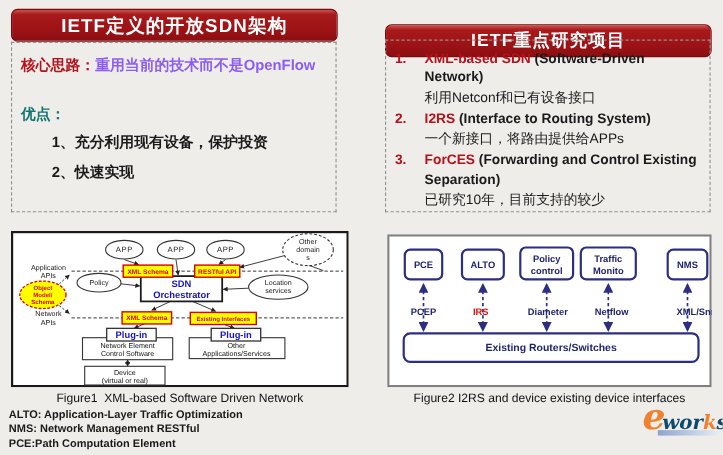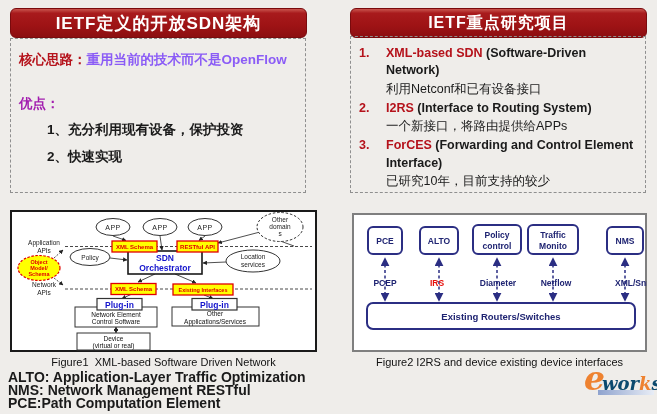--- a/index.html
+++ b/index.html
@@ -11,32 +11,32 @@
   
   .hdr{
     position:absolute;height:28px;border-radius:6px;
     background:linear-gradient(180deg,#c9554e 0%,#a81a1c 15%,#9e1315 60%,#8c0e11 100%);
     border:1px solid #7a0a0d;
     color:#ffffff;font-weight:bold;font-size:17px;
     display:flex;align-items:center;justify-content:center;
     letter-spacing:1px;
   }
   .hdr-left{left:10px;top:8px;width:295px;}
-  .hdr-right{left:350px;top:8px;width:295px;font-size:16px;}
+  .hdr-right{left:350px;top:22px;width:295px;font-size:16px;}
   
   .panel{
     position:absolute;border:1px dashed #8f8f8f;background:transparent;
     box-sizing:border-box;
   }
   .panel-left{left:10px;top:38px;width:296px;height:155px;padding:12px 8px 0 8px;}
   .panel-right{left:350px;top:36px;width:296px;height:157px;padding:8px 4px 0 8px;}
   .lp-row{display:flex;font-size:13.5px;font-weight:bold;margin-bottom:7px;white-space:nowrap;}
   .lp-label{color:#b5121b;flex:0 0 auto;}
   .lp-text{color:#8b5cf6;}
-  .lp-adv-label{color:#a21caf;font-size:13.5px;font-weight:bold;margin-top:26px;margin-bottom:8px;}
+  .lp-adv-label{color:#0f766e;font-size:13.5px;font-weight:bold;margin-top:26px;margin-bottom:8px;}
   .lp-adv{color:#1a1a1a;font-size:13.5px;font-weight:bold;margin-left:28px;margin-bottom:9px;}
   
   .rp-item{display:grid;grid-template-columns:27px 1fr;font-size:12.5px;line-height:1.38;}
   .rp-num{color:#b5121b;font-weight:bold;}
   .rp-head{color:#1a1a1a;font-weight:bold;}
   .rp-term{color:#b5121b;font-weight:bold;}
   .rp-sub{grid-column:2;color:#1a1a1a;font-weight:normal;margin:1px 0 2px 0;}
   
   .fig1{position:absolute;left:10px;top:210px;width:307px;height:142px;}
   .fig2{position:absolute;left:352px;top:213px;width:295px;height:139px;}
@@ -52,21 +52,21 @@
   .t-apis{font-size:6.5px;fill:#222;}
   .t-yellow{font-size:6px;font-weight:bold;fill:#e00000;}
   .t-yellow-sm{font-size:5.5px;font-weight:bold;fill:#e00000;}
   .t-blue{font-size:8.5px;font-weight:bold;fill:#1414cc;}
   .t-box{font-size:6.5px;fill:#111;}
   .t2-box{font-size:8.5px;font-weight:bold;fill:#1f2472;}
   .t2-proto{font-size:8.5px;font-weight:bold;fill:#1f2472;}
   .t2-irs{fill:#e8100c;}
   .t2-big{font-size:9.5px;font-weight:bold;fill:#1f2472;}
   
-  .footnotes{position:absolute;left:8px;top:371px;font-size:14px;font-weight:bold;color:#1a1a1a;line-height:13px;}
+  .footnotes{position:absolute;left:8px;top:371px;font-size:10px;font-weight:bold;color:#1a1a1a;line-height:13px;}
   
   .logo{position:absolute;left:584px;top:364px;width:72px;height:48px;}
   .logo-text{display:flex;align-items:baseline;}
   .logo-e{font-family:"DejaVu Serif","Liberation Serif",serif;font-style:italic;font-weight:bold;
           font-size:33px;color:#ee8230;line-height:30px;margin-right:-3px;}
   .logo-wor,.logo-s{font-family:"DejaVu Serif","Liberation Serif",serif;font-style:italic;font-weight:bold;
           font-size:18px;color:#0c4a6e;}
   .logo-k{font-family:"DejaVu Serif","Liberation Serif",serif;font-style:italic;font-weight:bold;
           font-size:18px;color:#ee8230;}
   .logo-bar{width:56px;height:5px;margin:-4px 0 0 14px;
@@ -99,21 +99,21 @@
     <span class="rp-head"><span class="rp-term">XML-based SDN</span><span> (Software-Driven Network)</span></span>
     <span class="rp-sub">利用Netconf和已有设备接口</span>
   </div>
   <div class="rp-item">
     <span class="rp-num">2.</span>
     <span class="rp-head"><span class="rp-term">I2RS</span><span> (Interface to Routing System)</span></span>
     <span class="rp-sub">一个新接口，将路由提供给APPs</span>
   </div>
   <div class="rp-item">
     <span class="rp-num">3.</span>
-    <span class="rp-head"><span class="rp-term">ForCES</span><span> (Forwarding and Control Element Interface)</span></span>
+    <span class="rp-head"><span class="rp-term">ForCES</span><span> (Forwarding and Control Existing Separation)</span></span>
     <span class="rp-sub">已研究10年，目前支持的较少</span>
   </div>
 </div>
 
 <svg class="fig1" viewBox="0 0 307 142">
   <defs>
     <marker id="ah1" viewBox="0 0 10 10" refX="9" refY="5" markerWidth="5.5" markerHeight="5.5" orient="auto-start-reverse">
       <path d="M0,0L10,5L0,10z" fill="#222"></path>
     </marker>
   </defs>

